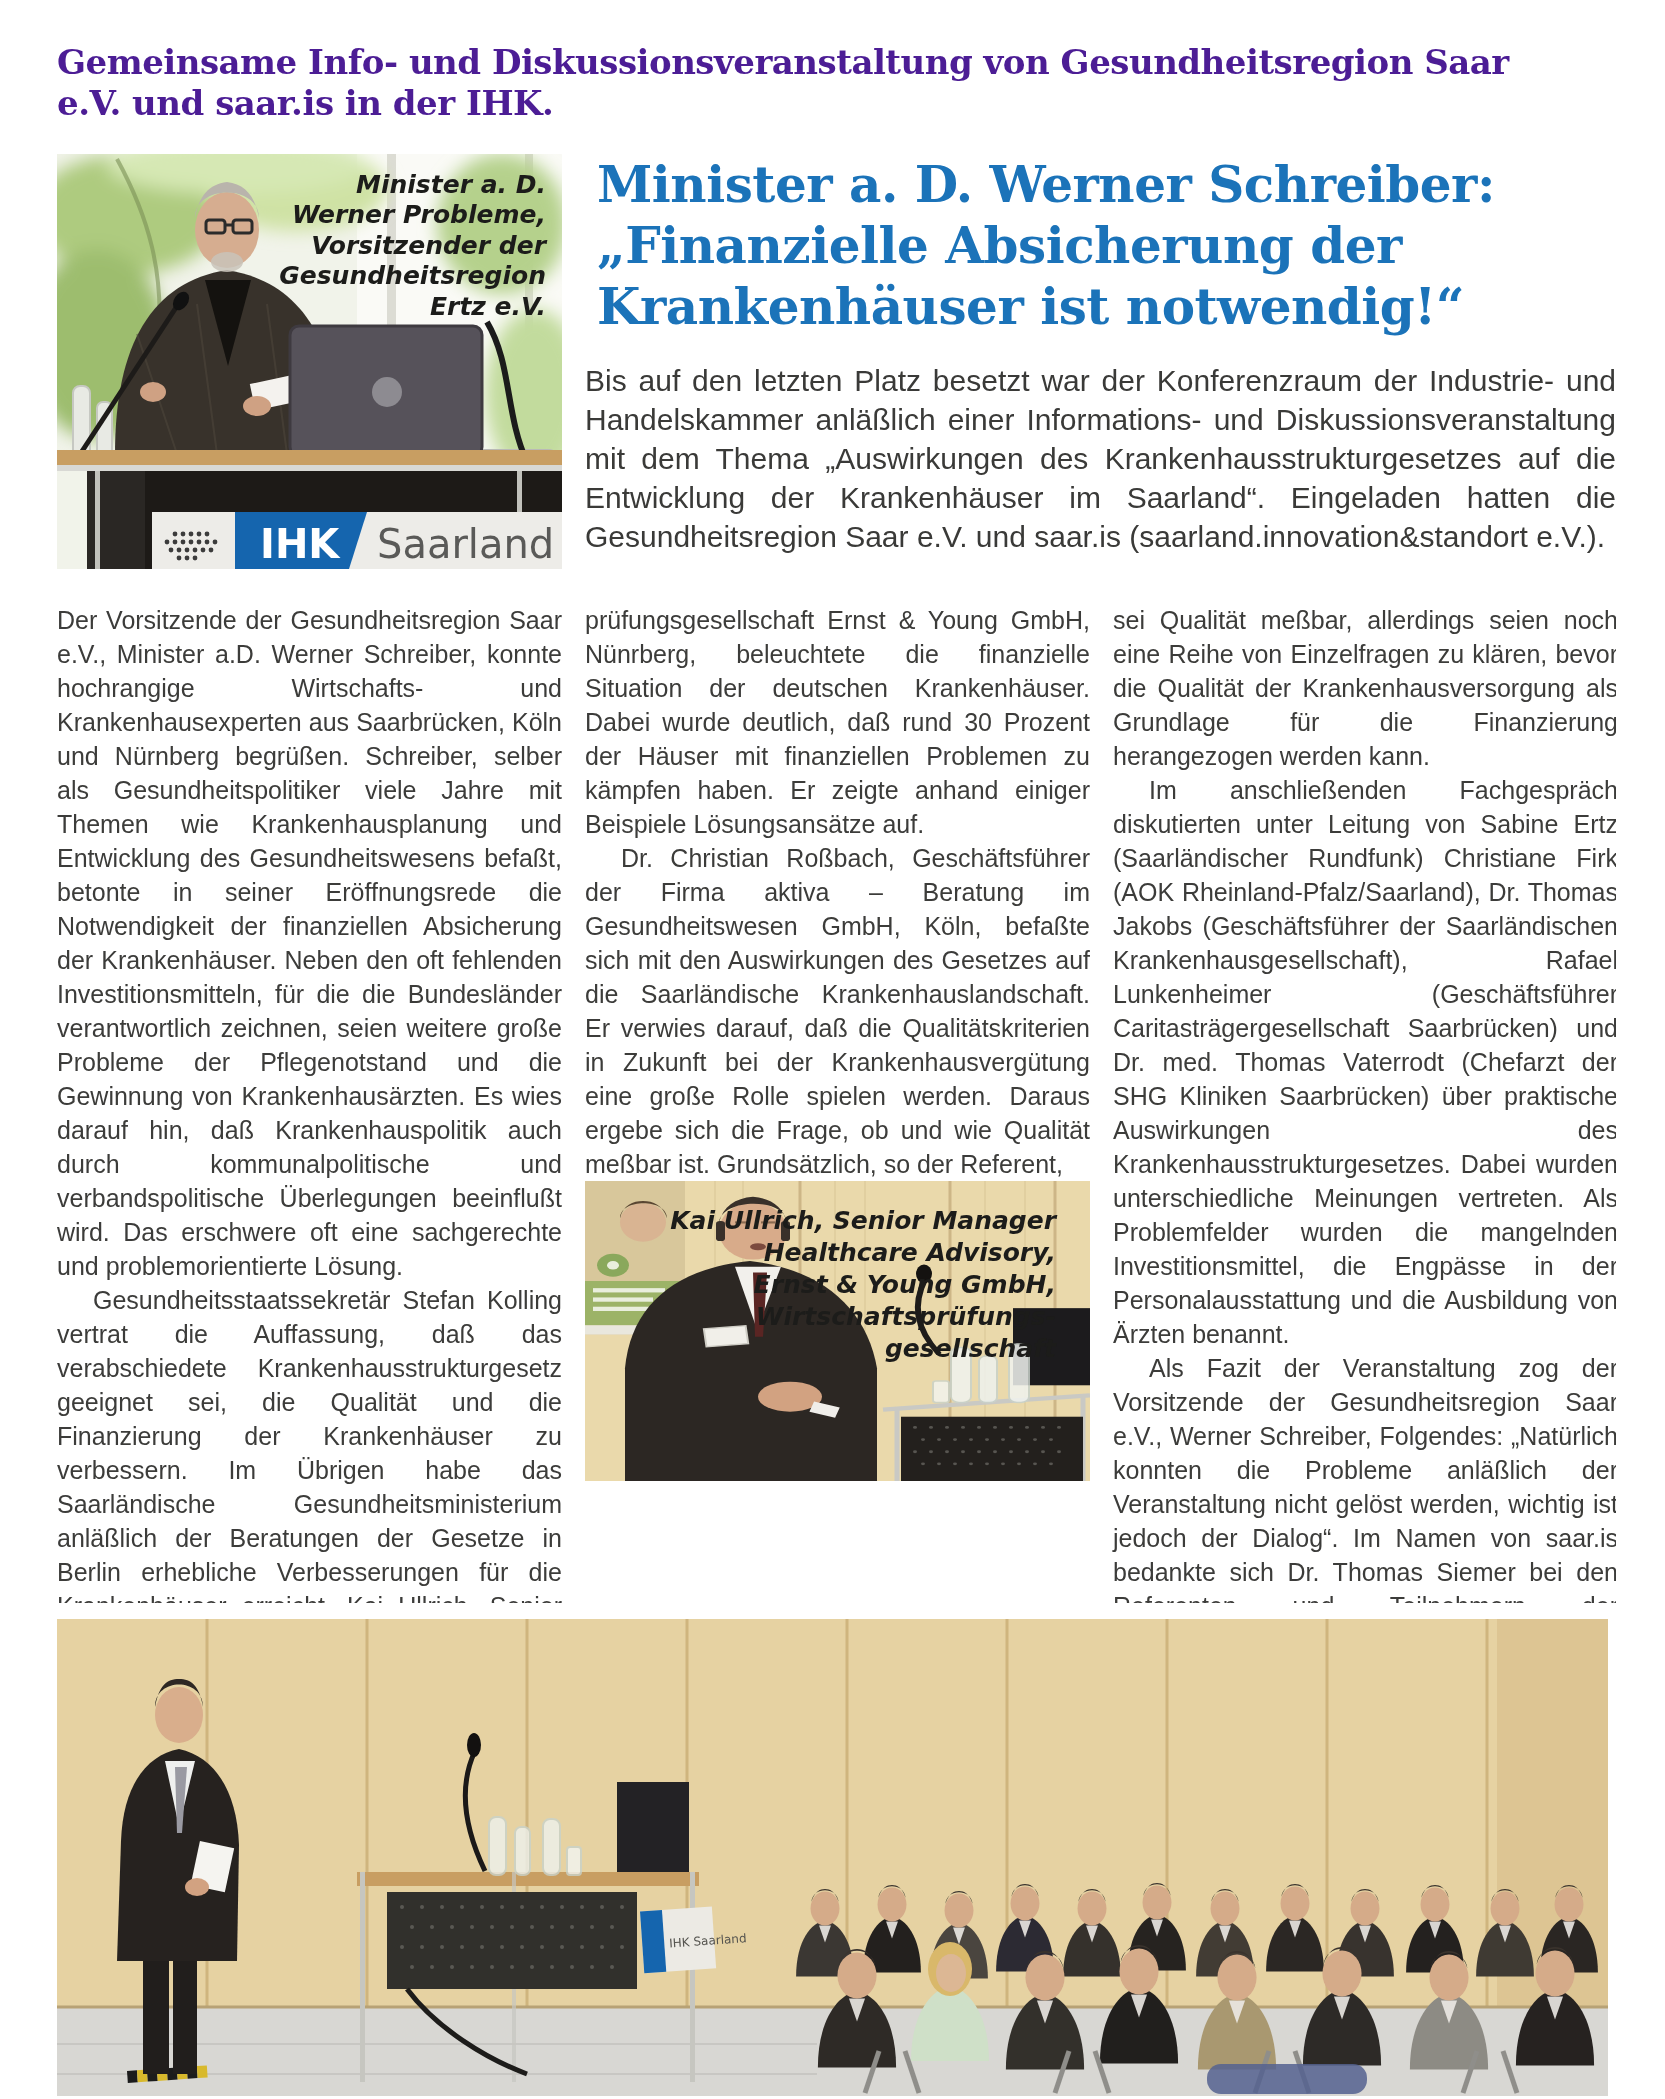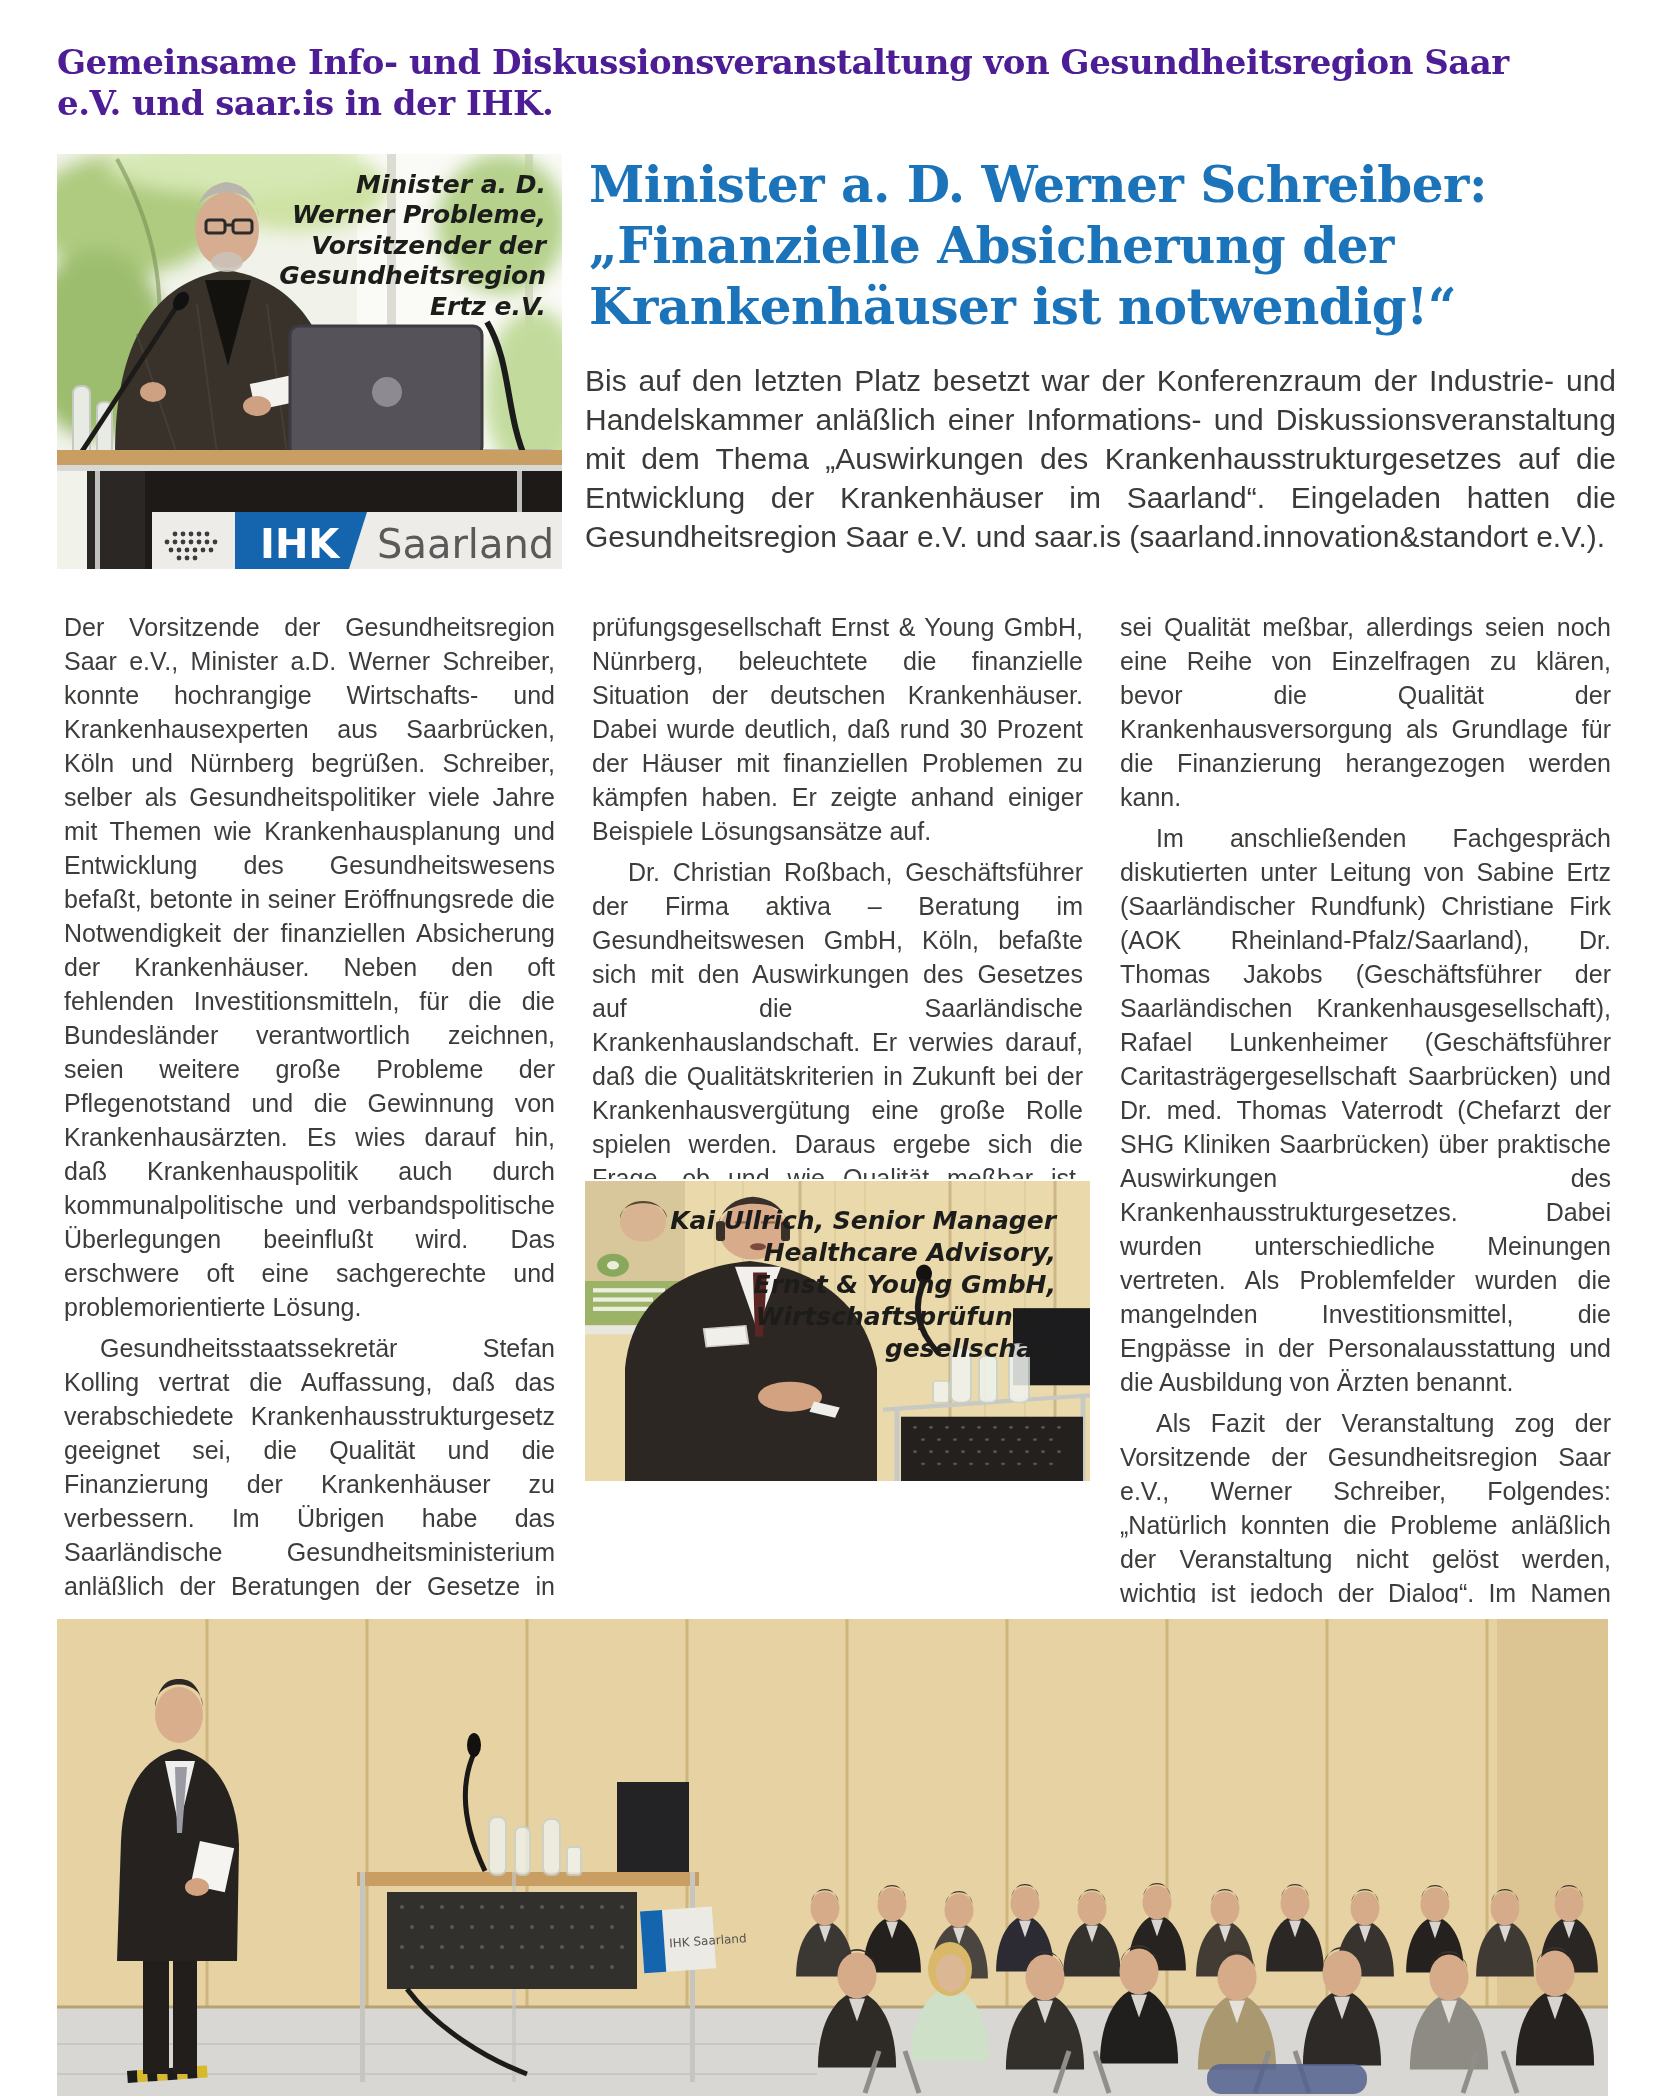--- a/index.html
+++ b/index.html
@@ -5,27 +5,27 @@
   html,body{margin:0;padding:0;background:#ffffff;}
   body{width:1665px;height:2099px;overflow:hidden;font-family:"Liberation Sans",sans-serif;}
   .page{padding:42px 49px 0 57px;position:relative;}
   .kicker{font-family:"DejaVu Serif",serif;font-weight:700;font-size:34px;line-height:1.2;
           color:#4c1d95;max-width:1510px;letter-spacing:-0.5px;}
   .top{display:flex;gap:23px;margin-top:30px;}
   .photo{position:relative;overflow:hidden;background:#eeeee9;}
   .photo svg{display:block;width:100%;height:100%;}
   .photo1{width:505px;height:415px;flex:0 0 auto;}
   .head-block{width:1086px;}
-  h1.headline{margin:0 4px 24px;font-family:"DejaVu Serif",serif;font-weight:700;font-size:50px;
+  h1.headline{margin:0 12px 24px;font-family:"DejaVu Serif",serif;font-weight:700;font-size:50px;
           line-height:1.22;color:#1b73b9;letter-spacing:-0.5px;}
   .lead{margin:0;font-size:30px;line-height:1.3;text-align:justify;color:#3a3a38;hyphens:auto;}
   .cols{display:flex;gap:23px;margin-top:34px;height:1000px;overflow:hidden;}
   .col{width:505px;flex:0 0 auto;font-size:25px;line-height:34px;color:#3c3c3a;
        text-align:justify;hyphens:auto;}
-  .col p{margin:7px;}
+  .col p{margin:0;}
   .col p + p{text-indent:36px;}
   .col2-text{height:576px;overflow:hidden;}
   .photo2{width:505px;height:300px;margin-top:2px;}
   .photo3{width:1551px;height:477px;margin-top:16px;}
   .photo-caption{position:absolute;font-family:"DejaVu Sans",sans-serif;font-weight:700;
        font-style:italic;color:#1c1c1a;}
   .cap1{top:16px;right:16px;text-align:right;font-size:25px;line-height:1.22;}
   .cap2{top:24px;right:34px;text-align:right;font-size:25px;line-height:1.28;}
   .cap3{top:30px;left:112px;font-size:27px;}
 </style>

